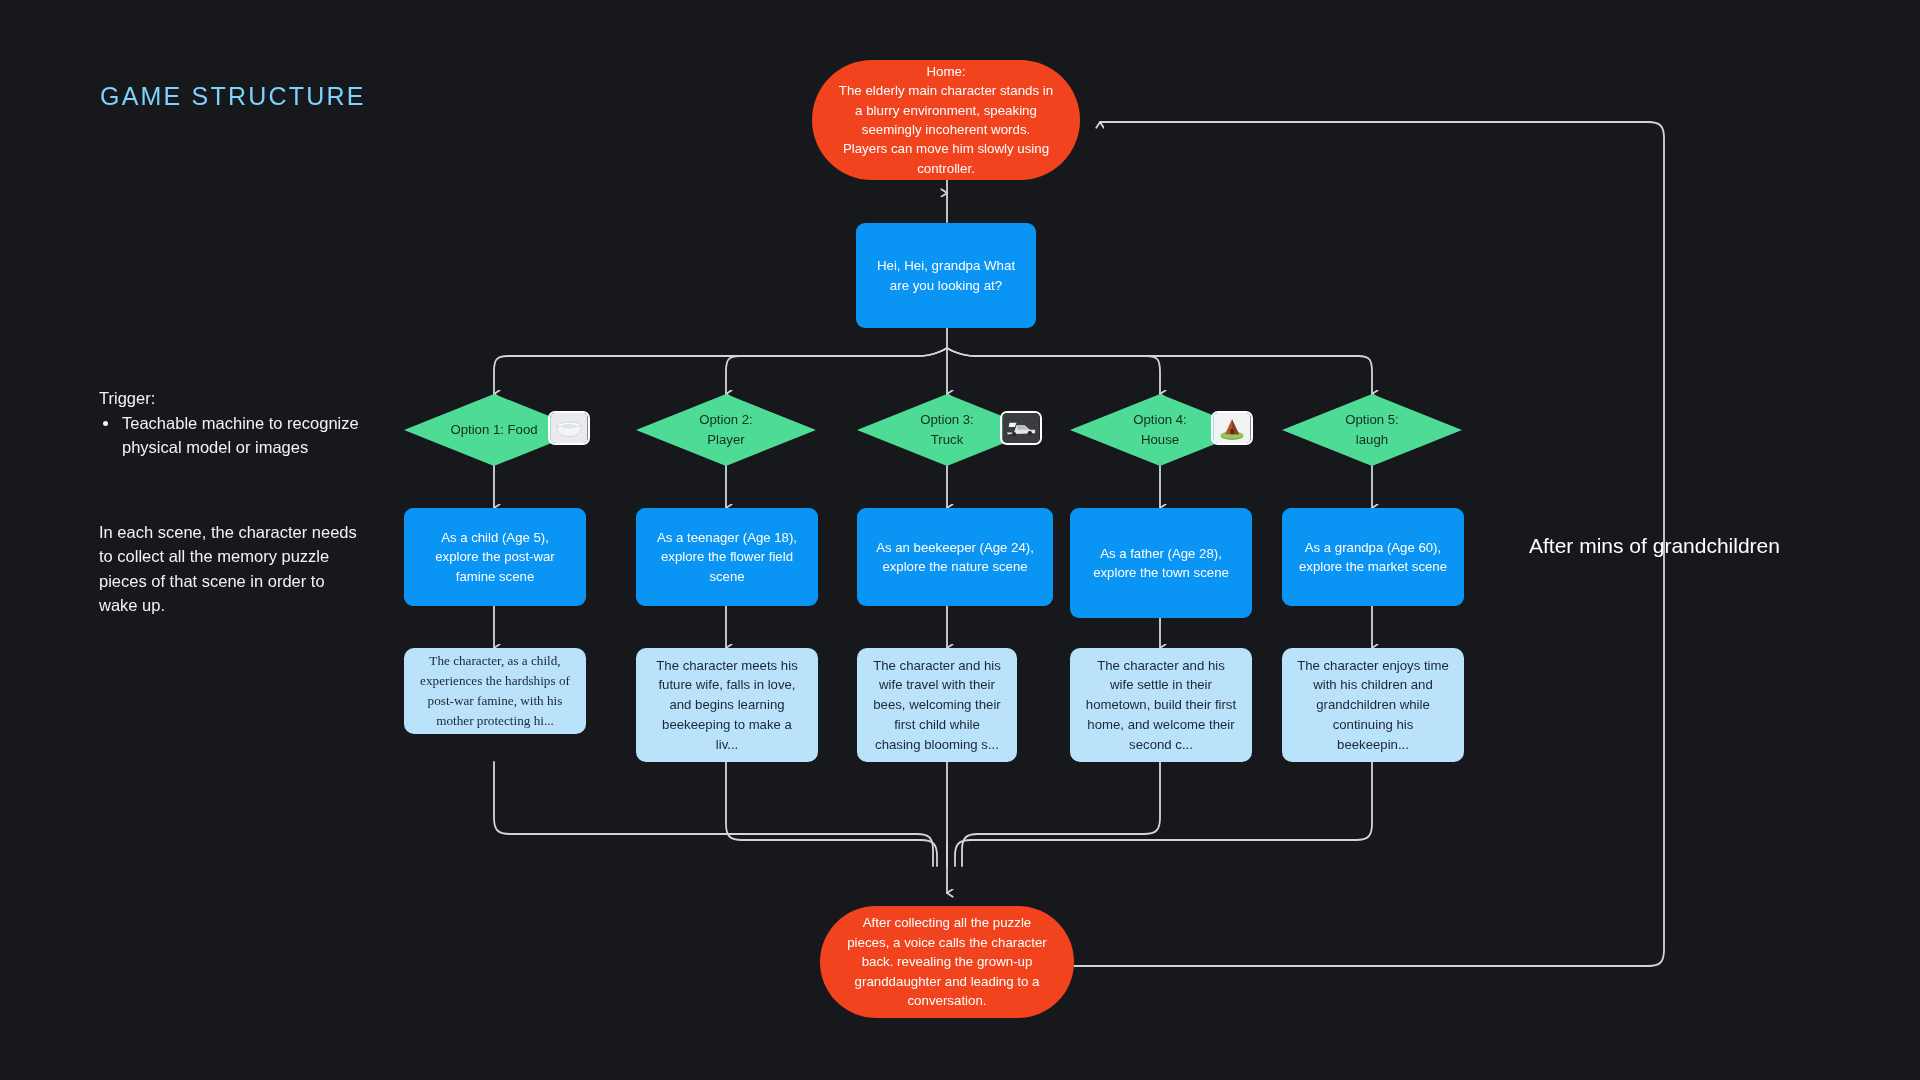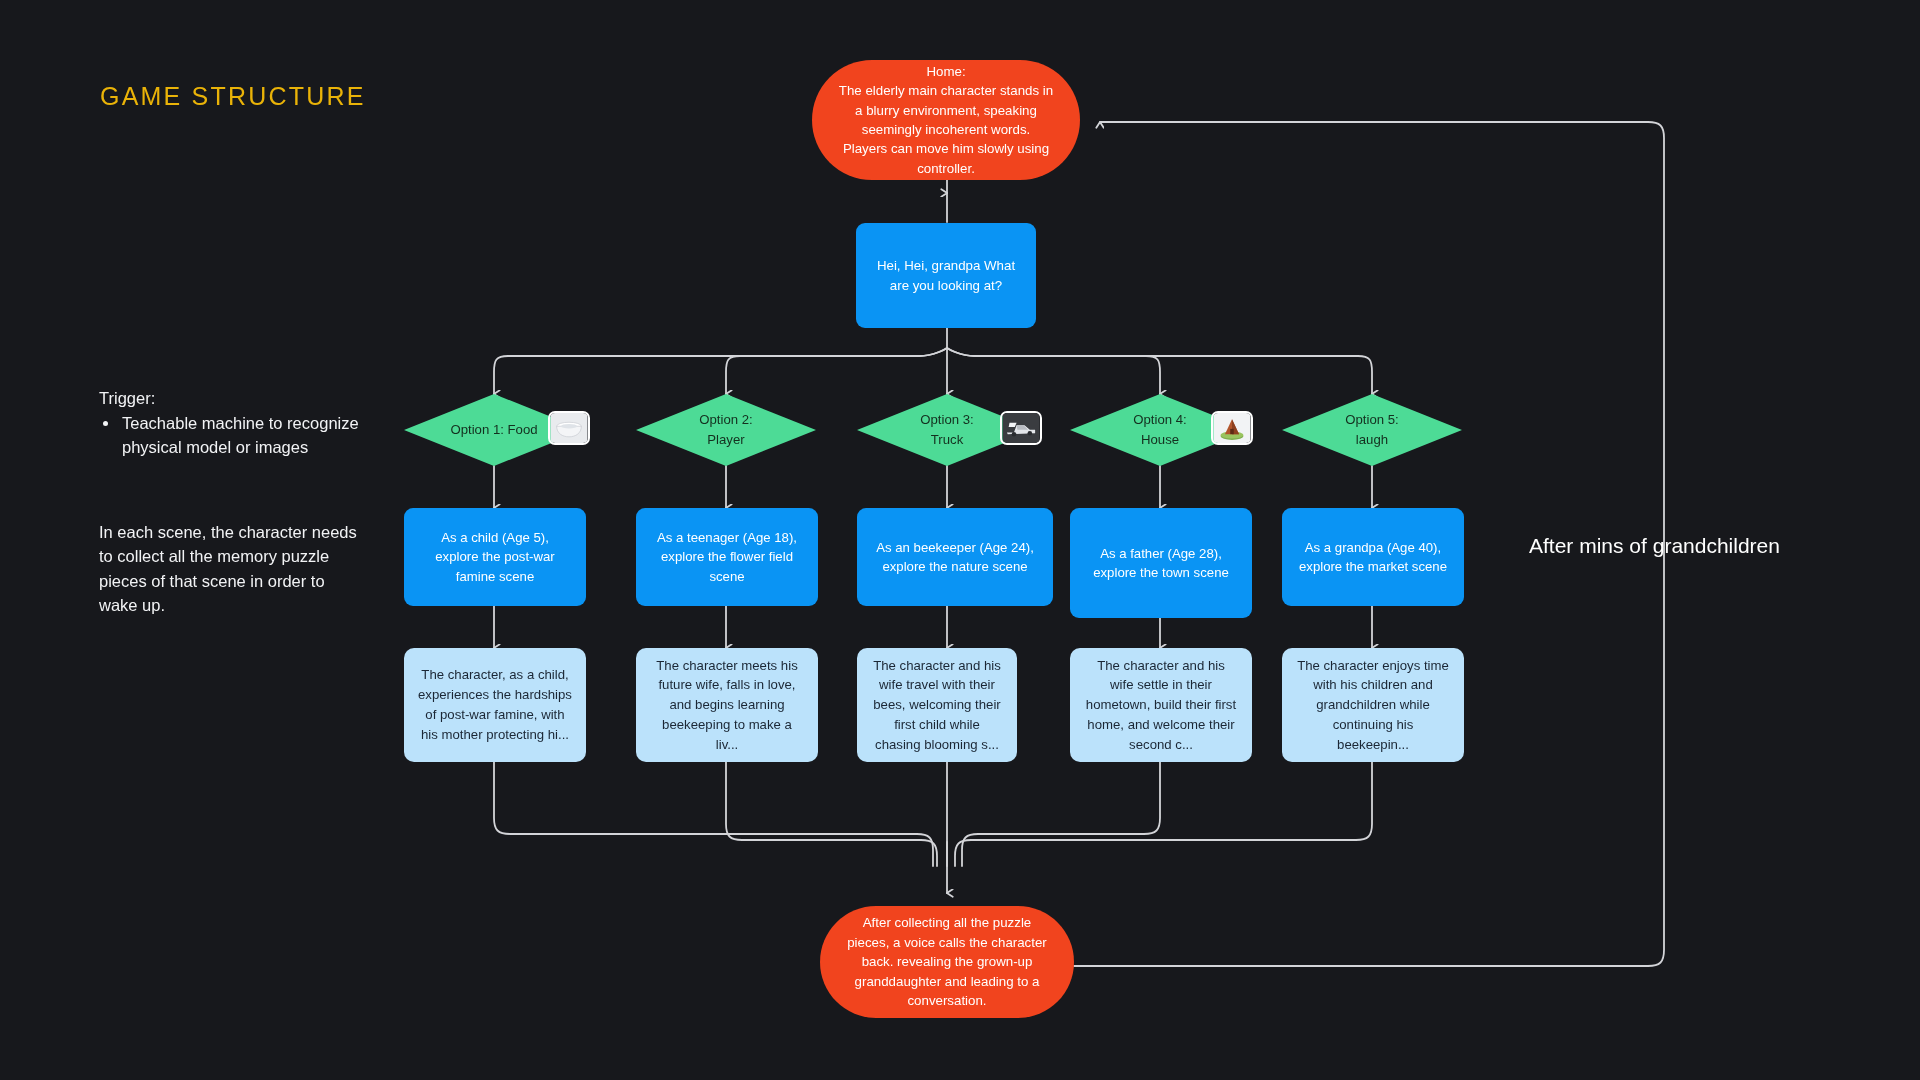--- a/index.html
+++ b/index.html
@@ -23,21 +23,21 @@
     pointer-events: none;
   }
 
   
   #title {
     position: absolute;
     left: 100px;
     top: 82px;
     font-size: 25px;
     letter-spacing: 2.2px;
-    color: #eab308;
+    color: #7dd3fc;
     font-weight: 400;
     white-space: nowrap;
   }
 
   
   #trigger-block {
     position: absolute;
     left: 99px;
     top: 387px;
     width: 300px;
@@ -291,24 +291,24 @@
   <div class="node scene" style="left:636px; top:508px; width:182px; height:98px;">
     <span>As a teenager (Age 18), explore the flower field scene</span>
   </div>
   <div class="node scene" style="left:857px; top:508px; width:196px; height:98px;">
     <span>As an beekeeper (Age 24), explore the nature scene</span>
   </div>
   <div class="node scene" style="left:1070px; top:508px; width:182px; height:110px;">
     <span>As a father (Age 28), explore the town scene</span>
   </div>
   <div class="node scene" style="left:1282px; top:508px; width:182px; height:98px;">
-    <span>As a grandpa (Age 40), explore the market scene</span>
-  </div>
-
-  <div class="node summary" style="left:404px; top:648px; width:182px; height:114px;">
+    <span>As a grandpa (Age 60), explore the market scene</span>
+  </div>
+
+  <div class="node summary" style="left:404px; top:648px; width:182px; height:86px;font-family:Liberation Serif, serif;">
     <span>The character, as a child, experiences the hardships of post-war famine, with his mother protecting hi...</span>
   </div>
   <div class="node summary" style="left:636px; top:648px; width:182px; height:114px;">
     <span>The character meets his future wife, falls in love, and begins learning beekeeping to make a liv...</span>
   </div>
   <div class="node summary" style="left:857px; top:648px; width:160px; height:114px;">
     <span>The character and his wife travel with their bees, welcoming their first child while chasing blooming s...</span>
   </div>
   <div class="node summary" style="left:1282px; top:648px; width:182px; height:114px;">
     <span>The character enjoys time with his children and grandchildren while continuing his beekeepin...</span>

